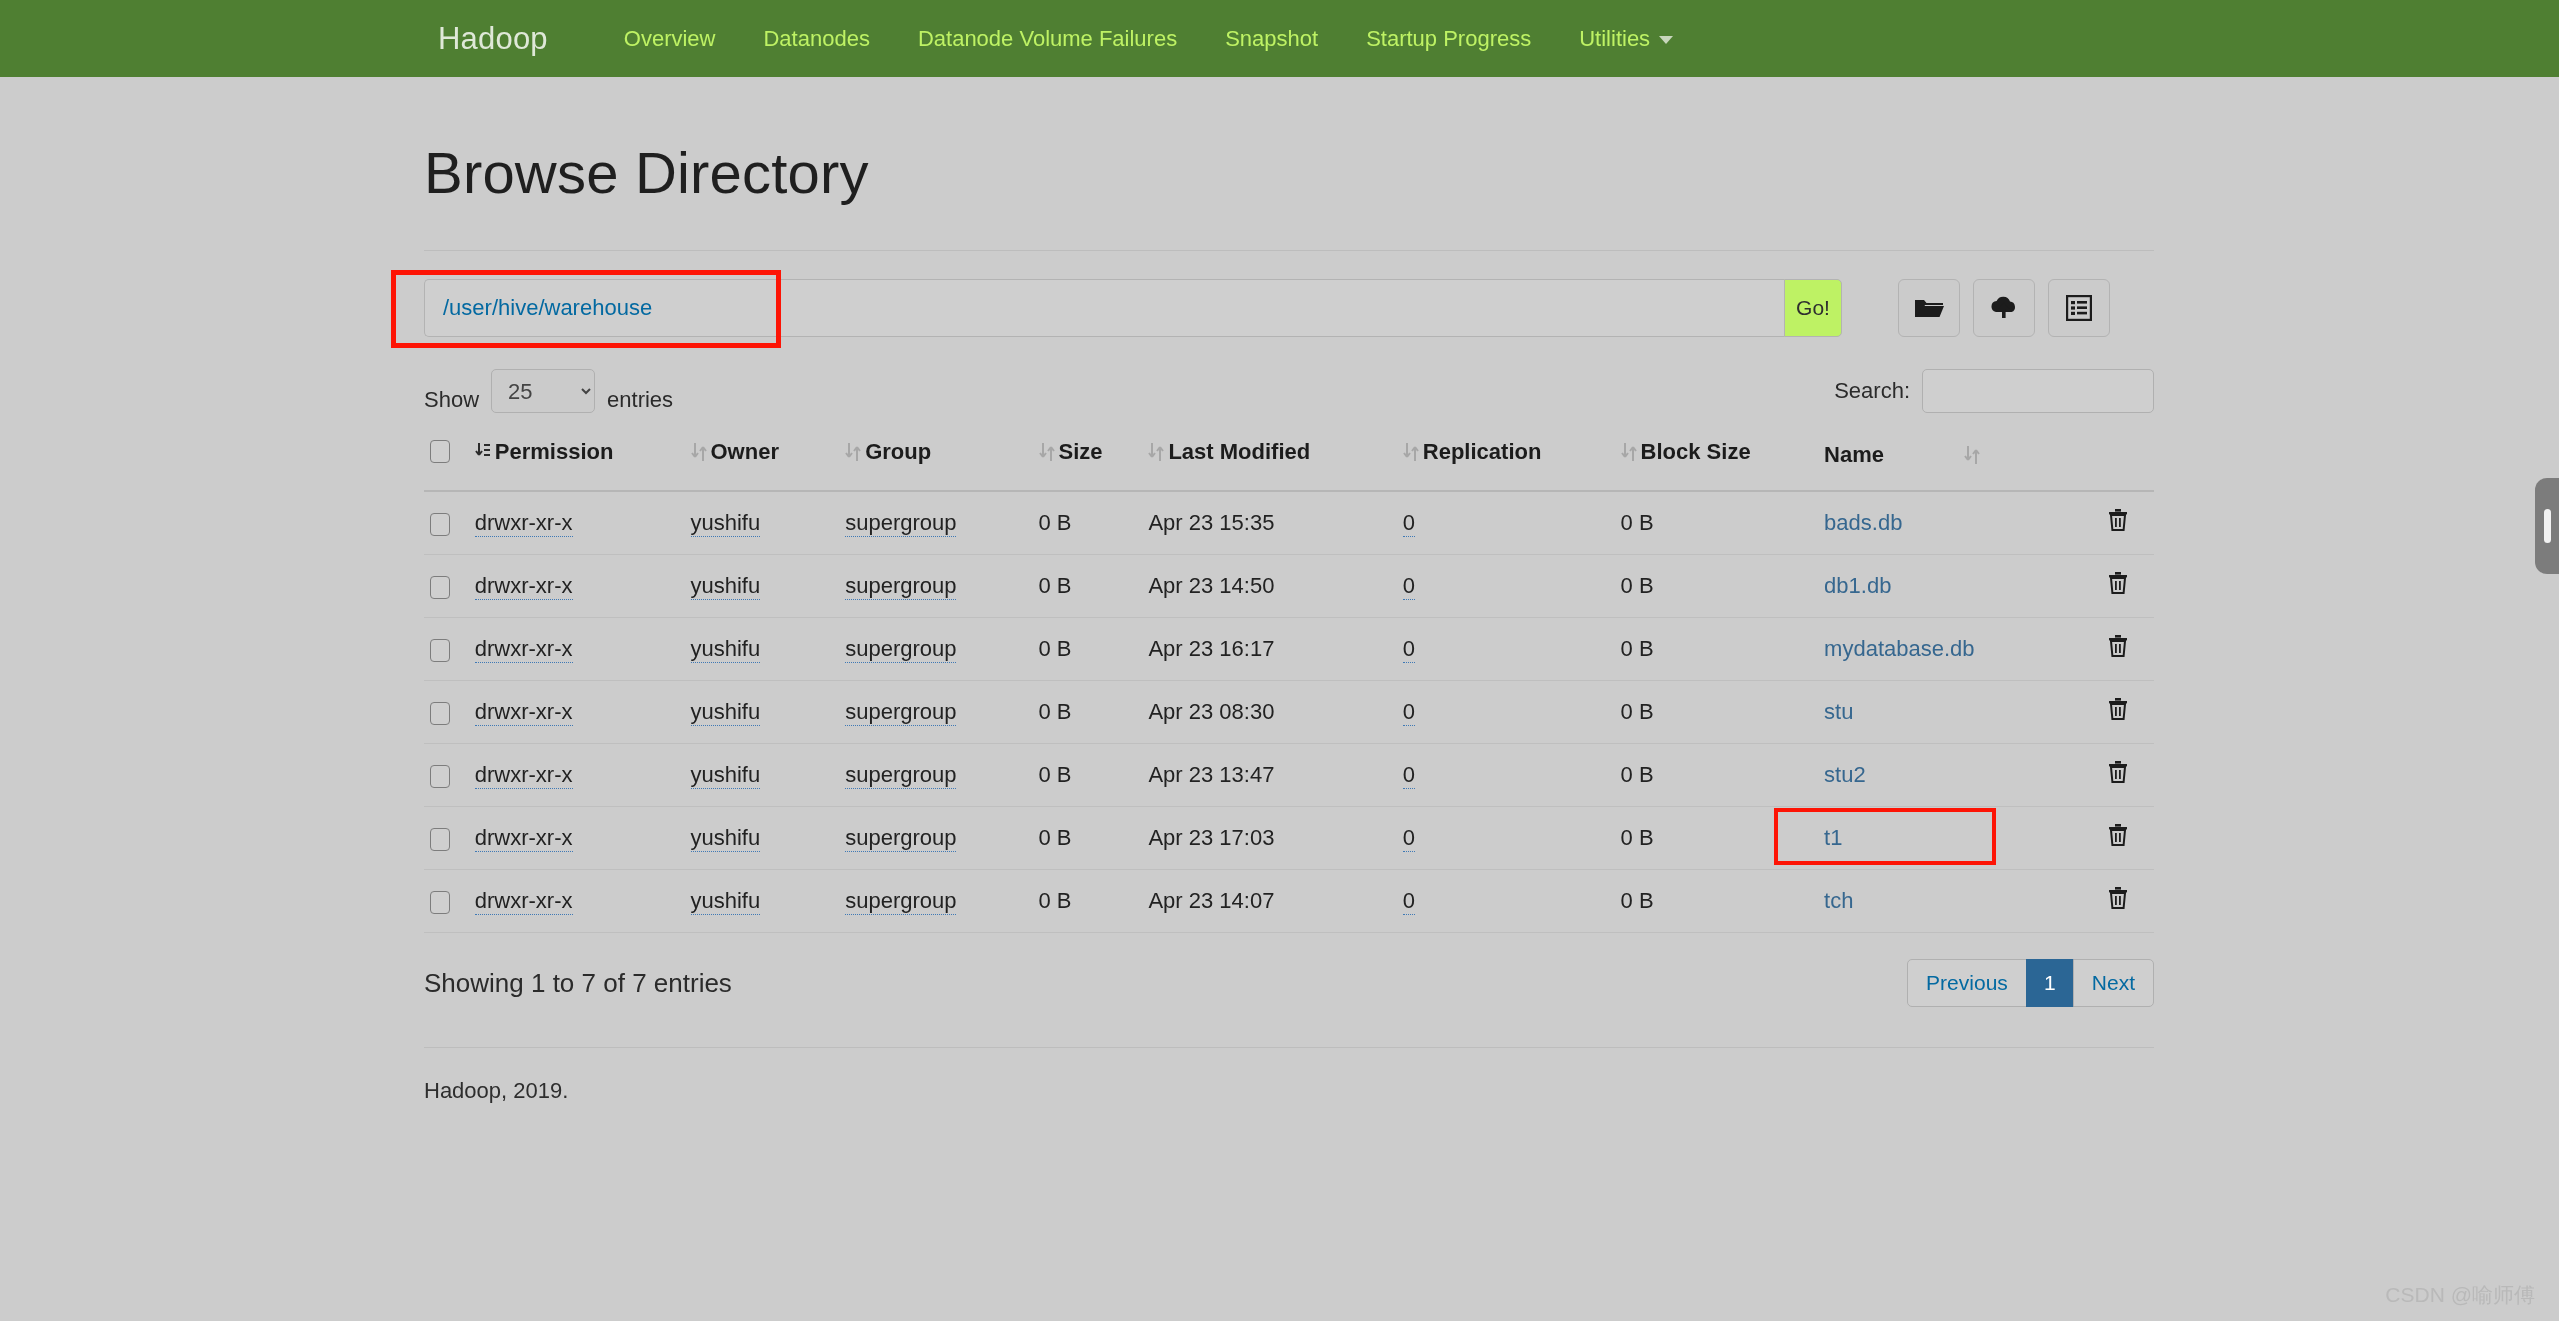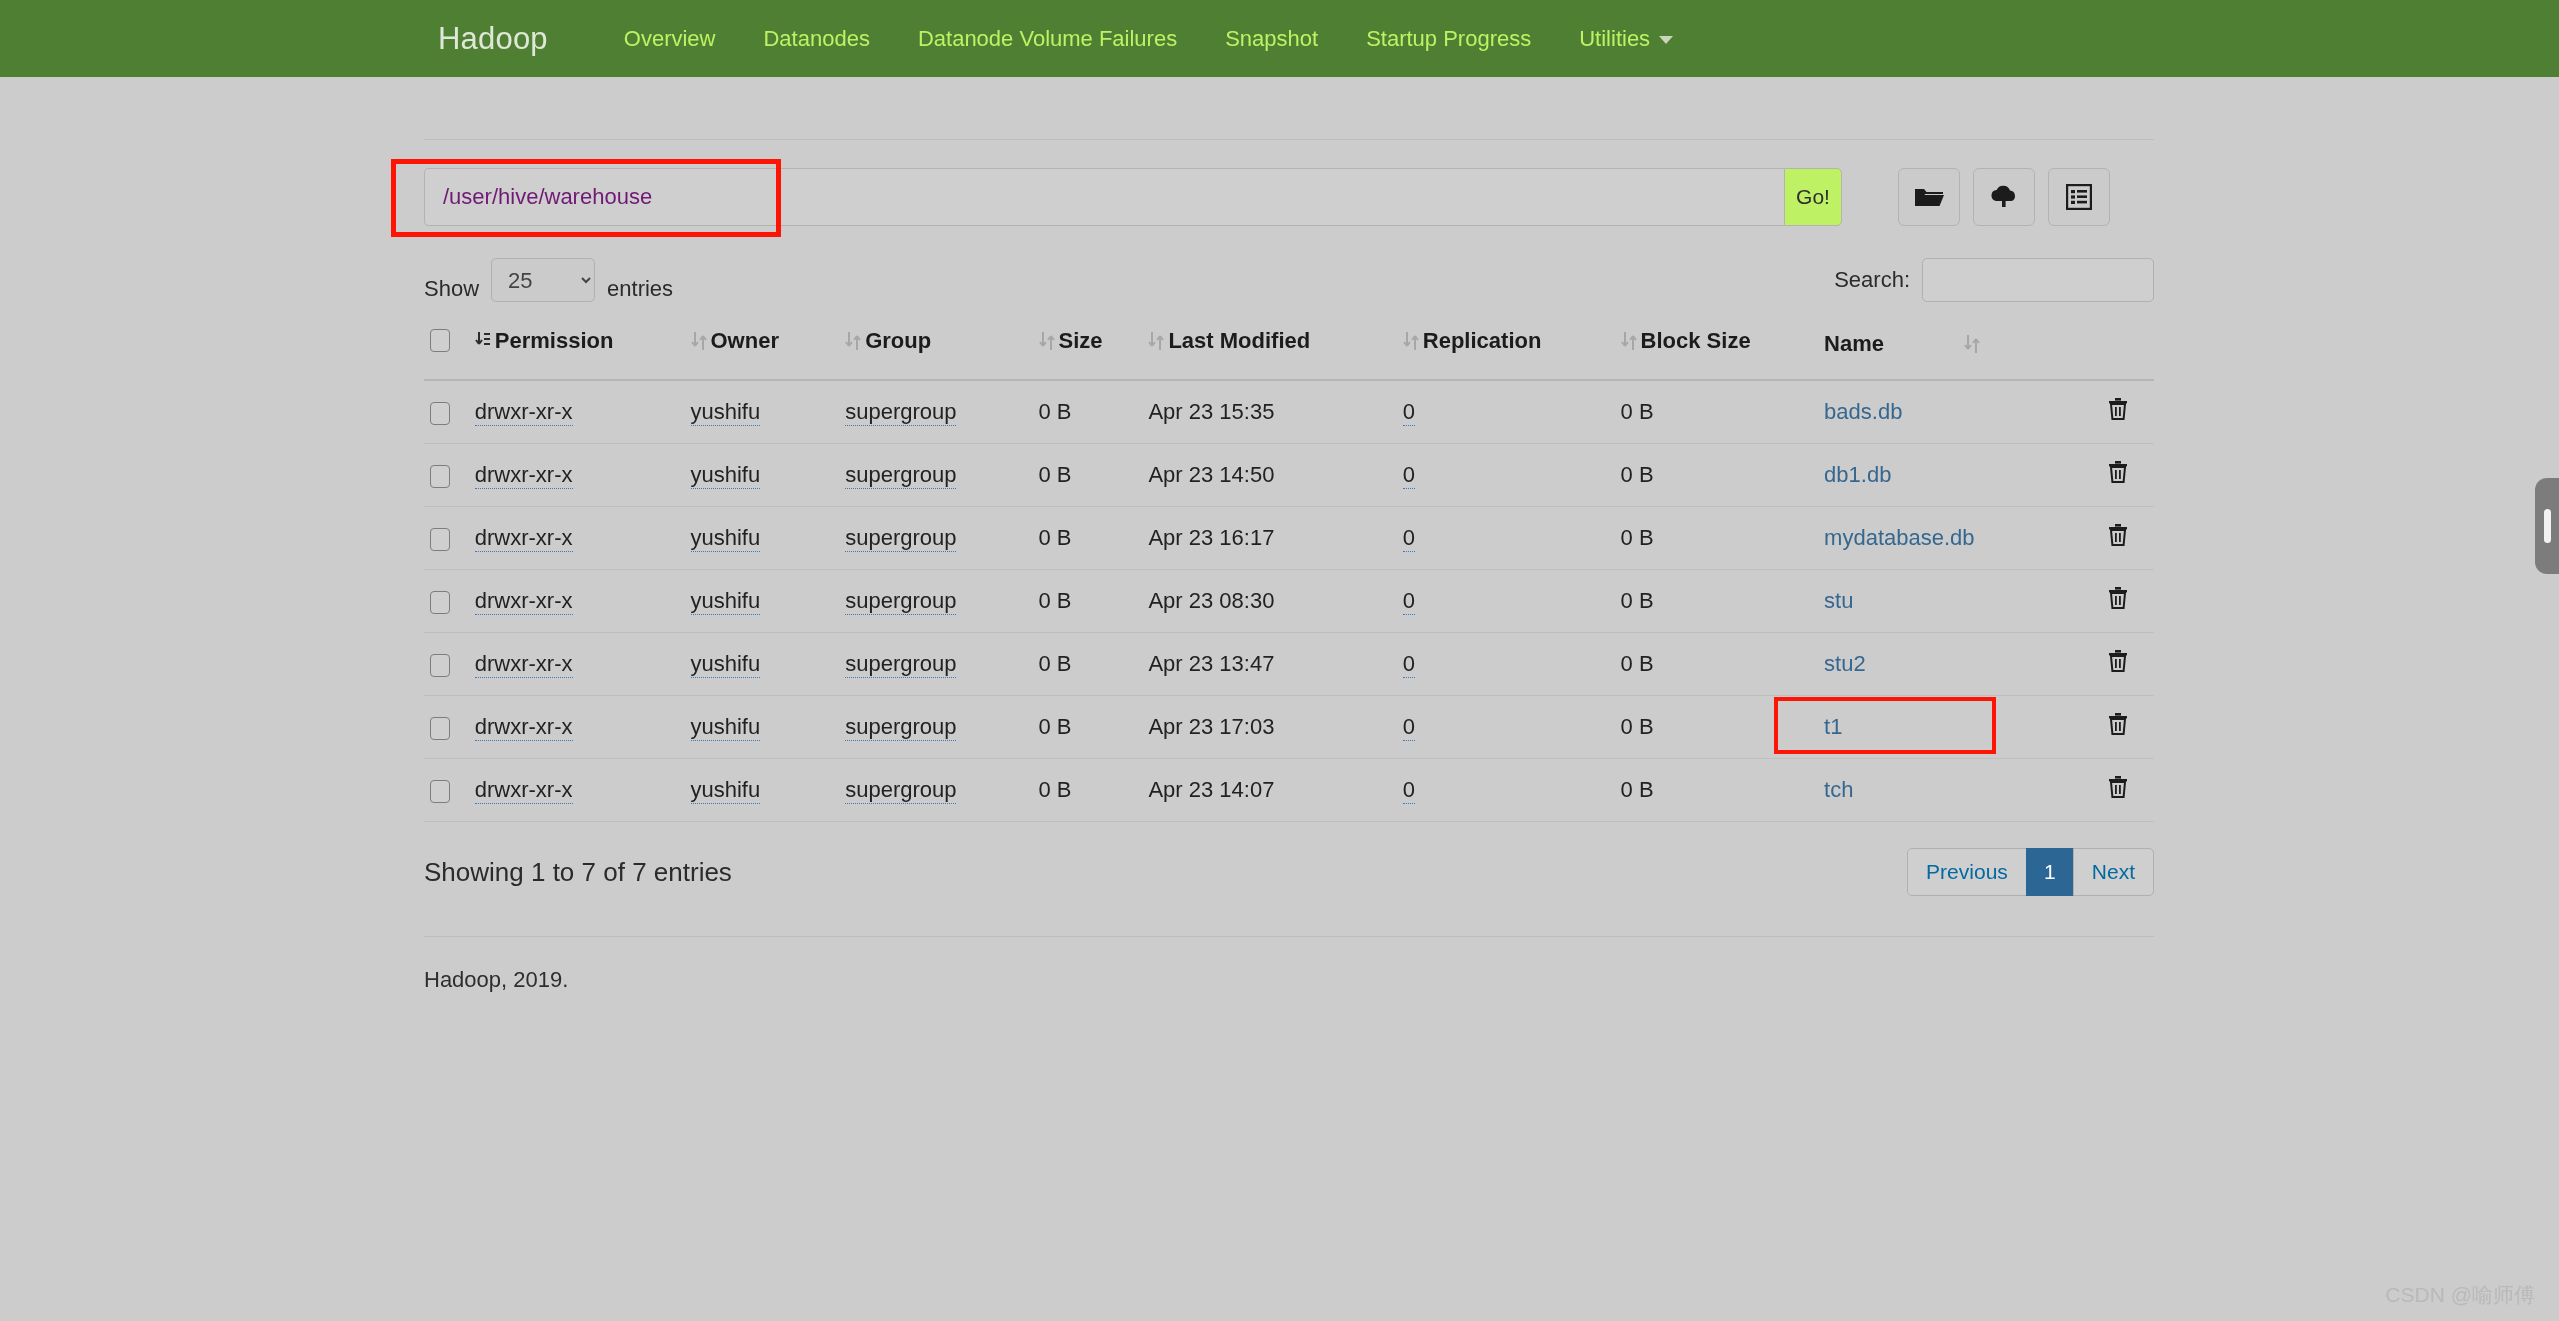--- a/index.html
+++ b/index.html
@@ -81,21 +81,21 @@
     height: 58px;
   }
   .path-input {
     flex: 1;
     height: 58px;
     background: #cfcfcf;
     border: 1px solid #b3b3b3;
     border-right: none;
     border-radius: 5px 0 0 5px;
     font-size: 22px;
-    color: #701a75;
+    color: #0369a1;
     padding: 0 18px;
     font-family: "Liberation Sans", sans-serif;
     outline: none;
   }
   .go-btn {
     width: 58px;
     height: 58px;
     background: #bef264;
     border: 1px solid #b3b3b3;
     border-radius: 0 5px 5px 0;
@@ -290,20 +290,21 @@
     <div class="nav-link"><span>Datanodes</span></div>
     <div class="nav-link"><span>Datanode Volume Failures</span></div>
     <div class="nav-link"><span>Snapshot</span></div>
     <div class="nav-link"><span>Startup Progress</span></div>
     <div class="nav-link"><span>Utilities</span><span class="caret"></span></div>
   </div>
 </div>
 
 <div class="container">
 
+  <h1 class="page-title">Browse Directory</h1>
   <hr class="hr-top">
 
   <div class="pathrow">
     <div class="input-group">
       <input class="path-input" type="text" value="/user/hive/warehouse" style="">
       <button class="go-btn">Go!</button>
     </div>
     <div class="icon-btns">
       <div class="icon-btn">
         <span>

